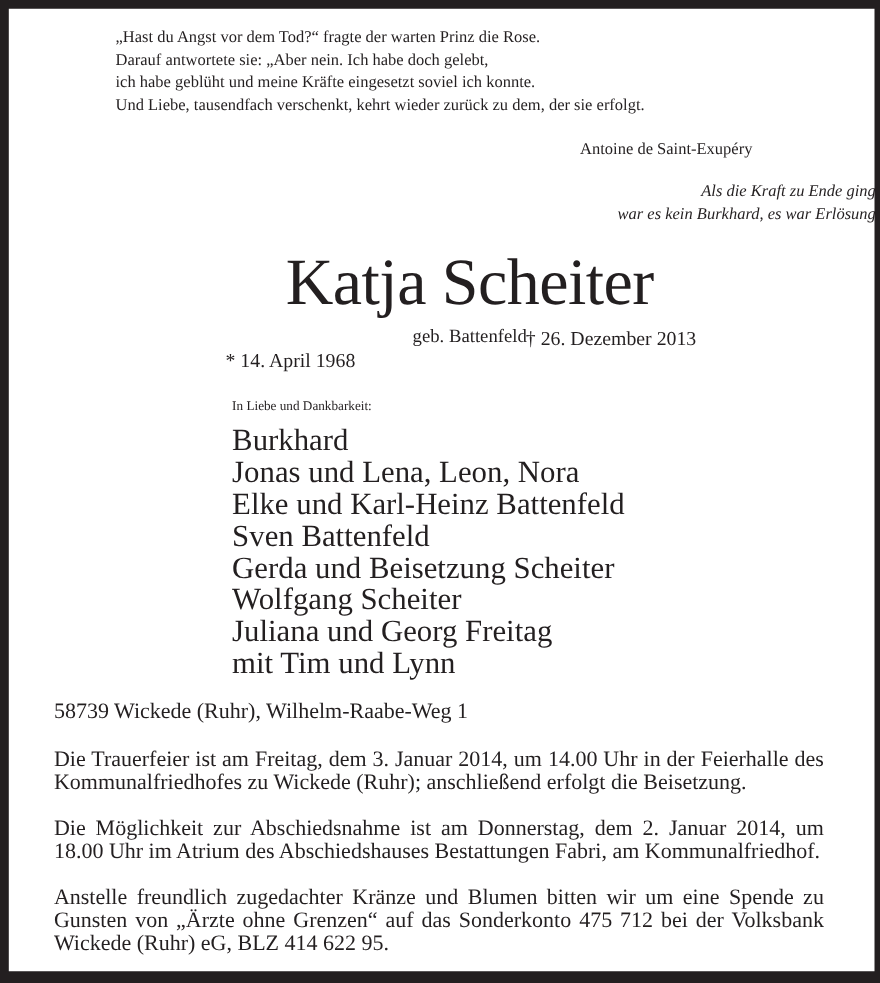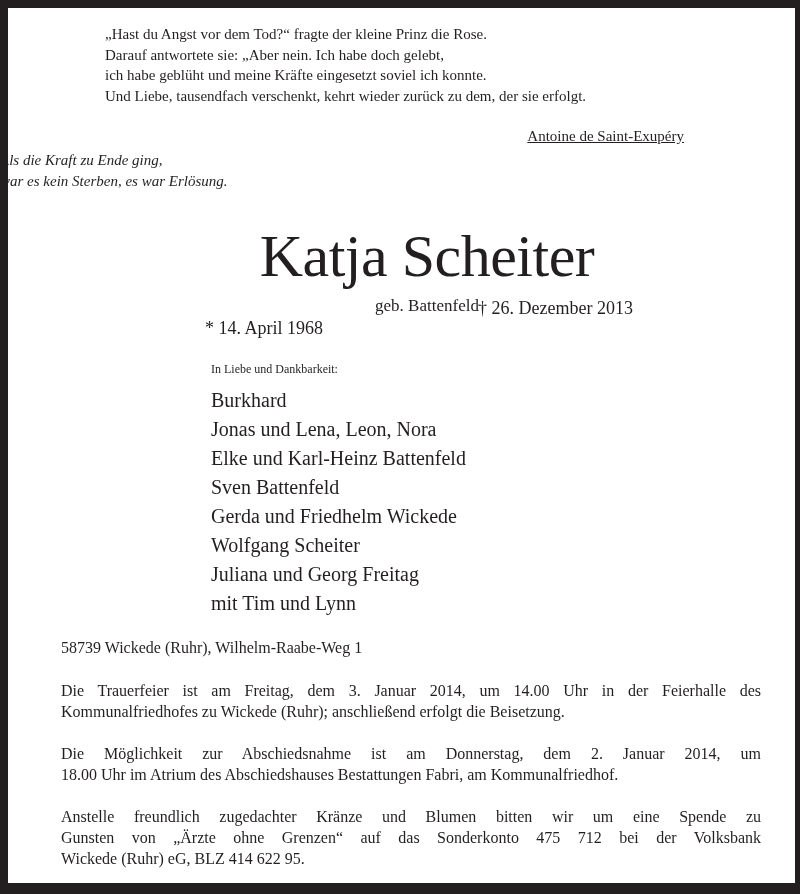--- a/index.html
+++ b/index.html
@@ -3,63 +3,63 @@
 <meta charset="utf-8">
 <style>
   html, body { margin: 0; padding: 0; background: #fff; }
   body { width: 800px; height: 894px; position: relative; overflow: hidden;
          font-family: "Liberation Serif", "DejaVu Serif", serif; color: #231f20; }
   .frame { position: absolute; left: 0; top: 0; width: 800px; height: 894px; box-sizing: border-box;
            border-style: solid; border-color: #231f20; border-width: 8px 5px 11px 8px; background: #fff; }
   .abs { position: absolute; white-space: nowrap; }
   .quote { left: 105px; top: 24px; font-size: 15px; line-height: 20.5px; }
   .quote div { height: 20.5px; }
-  .author { right: 116px; top: 128px; font-size: 15px; text-decoration: underline; }
-  .motto { left: 0; width: 800px; text-align: left; top: 150px; font-size: 15px; font-style: italic; line-height: 21px; }
+  .author { right: 116px; top: 128px; font-size: 15px; }
+  .motto { left: 0; width: 800px; text-align: right; top: 164px; font-size: 15px; font-style: italic; line-height: 21px; }
   .name { left: 0; width: 854px; text-align: center; top: 221px; font-size: 60px; line-height: 70px; letter-spacing: -0.5px; }
   .maiden { left: 0; width: 854px; text-align: center; top: 296px; font-size: 17px; }
   .born { left: 205px; top: 318px; font-size: 18px; }
   .died { left: 478px; top: 298px; font-size: 18px; }
   .thanks { left: 211px; top: 362px; font-size: 12px; }
-  .mourners { left: 211px; top: 386px; font-size: 20px; line-height: 29px; }
+  .mourners { left: 211px; top: 386px; font-size: 28px; line-height: 29px; }
   .mourners div { height: 29px; }
-  .para { left: 49px; width: 700px; font-size: 16px; line-height: 21px; text-align: justify; margin-left: 12px; }
+  .para { left: 49px; width: 700px; font-size: 20px; line-height: 21px; text-align: justify; }
   .para .ln { display: block; height: 21px; white-space: nowrap; }
   .para .just { text-align-last: justify; text-align: justify; white-space: normal; }
 </style>
 </head>
 <body>
 
 <div class="frame"></div>
 
 <div class="abs quote">
-  <div>„Hast du Angst vor dem Tod?“ fragte der kleine Prinz die Rose.</div>
+  <div>„Hast du Angst vor dem Tod?“ fragte der warten Prinz die Rose.</div>
   <div>Darauf antwortete sie: „Aber nein. Ich habe doch gelebt,</div>
   <div>ich habe geblüht und meine Kräfte eingesetzt soviel ich konnte.</div>
   <div>Und Liebe, tausendfach verschenkt, kehrt wieder zurück zu dem, der sie erfolgt.</div>
 </div>
 <div class="abs author">Antoine de Saint-Exupéry</div>
 
 <div class="abs motto">
   <div>Als die Kraft zu Ende ging,</div>
-  <div>war es kein Sterben, es war Erlösung.</div>
+  <div>war es kein Burkhard, es war Erlösung.</div>
 </div>
 
 <div class="abs name">Katja Scheiter</div>
 <div class="abs maiden">geb. Battenfeld</div>
 <div class="abs born">* 14. April 1968</div>
 <div class="abs died">† 26. Dezember 2013</div>
 
 <div class="abs thanks">In Liebe und Dankbarkeit:</div>
 <div class="abs mourners">
   <div>Burkhard</div>
   <div>Jonas und Lena, Leon, Nora</div>
   <div>Elke und Karl-Heinz Battenfeld</div>
   <div>Sven Battenfeld</div>
-  <div>Gerda und Friedhelm Wickede</div>
+  <div>Gerda und Beisetzung Scheiter</div>
   <div>Wolfgang Scheiter</div>
   <div>Juliana und Georg Freitag</div>
   <div>mit Tim und Lynn</div>
 </div>
 
 <div class="abs para" style="top:637px;">
   <span class="ln">58739 Wickede (Ruhr), Wilhelm-Raabe-Weg 1</span>
 </div>
 
 <div class="abs para" style="top:680px;">

